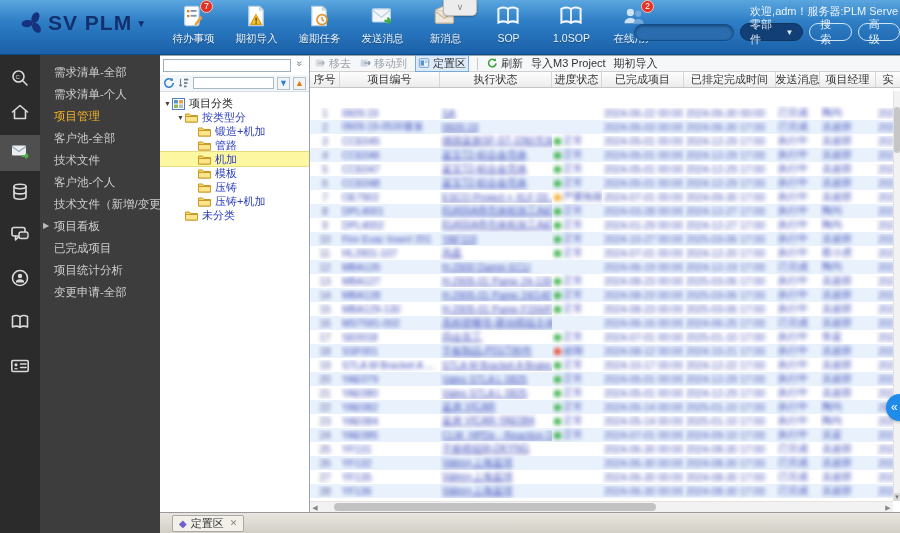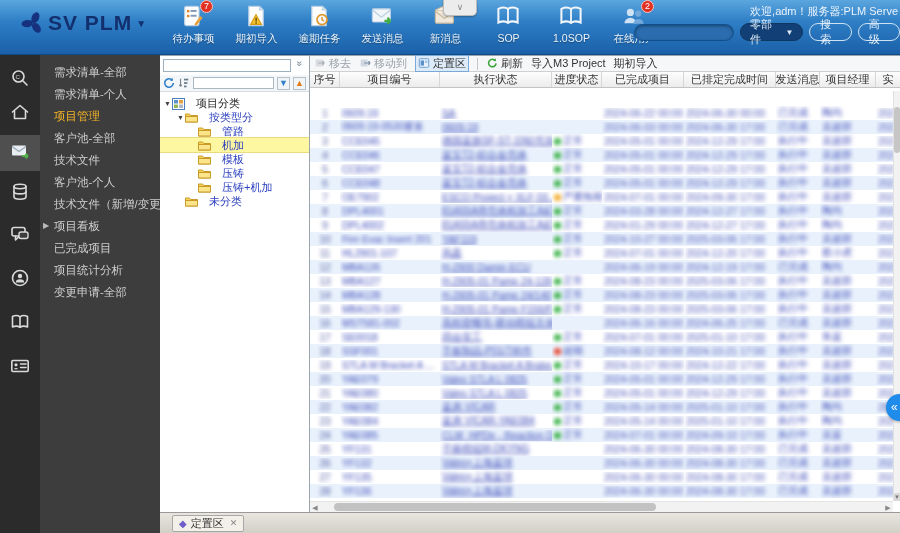--- a/index.html
+++ b/index.html
@@ -59,21 +59,21 @@
   #tree-toolbar { position:absolute; left:0; top:19px; width:100%; height:17px;
     display:flex; align-items:center; gap:3px; padding:0 3px; border-bottom:1px solid #d7dde2;
     background:#f4f7f9; }
   #tree-filter { flex:1; height:12px; border:1px solid #aab8c2; background:#fff; min-width:10px; }
   .mini-btn { width:13px; height:13px; border:1px solid #b5c0c8; background:#f2f5f7;
     font-size:9px; line-height:11px; text-align:center; cursor:pointer; flex:none; }
   #tree { position:absolute; left:0; top:38px; right:0; bottom:0; overflow:hidden; padding-top:2px; }
   .tnode { height:14px; display:flex; align-items:center; font-size:11px; white-space:nowrap;
     cursor:pointer; }
   .tnode .tw { width:9px; flex:none; font-size:7px; color:#444; text-align:center; }
-  .tnode .tlabel { color:#2b3fbf; margin-left:10px; filter:blur(.6px); }
+  .tnode .tlabel { color:#2b3fbf; margin-left:3px; filter:blur(.6px); }
   .tnode.root .tlabel { color:#222; filter:none; }
   .tnode.selected { background:#fdf7a2; outline:1px solid #e8dc7e; }
   .ticon { width:14px; height:11px; flex:none; }
 
   
   #tablepanel { position:absolute; left:310px; top:55px; right:0; bottom:21px; background:#fff;
     border-top:1px solid #9aa4ac; }
   #tbl-toolbar { height:15px; display:flex; align-items:center; gap:8px; padding:0 4px;
     font-size:11px; color:#333; background:#f5f7f9; white-space:nowrap; }
   .tt-btn { display:flex; align-items:center; gap:3px; cursor:pointer; }
@@ -347,20 +347,28 @@
               <path d="M0.5 4.5 h12 v5.5 h-12 Z" fill="#fbe48a" stroke="#c89b28"></path>
             </svg></span>
           <span class="tlabel">按类型分</span>
         </div>
         <div class="tnode" style="padding-left: 29px;">
           <span class="tw"></span>
           <span class="ticon"><svg width="13" height="11" viewBox="0 0 13 11">
               <path d="M0.5 2 h4 l1.2 1.5 h6.8 v6.5 h-12 Z" fill="#f7d35a" stroke="#c89b28"></path>
               <path d="M0.5 4.5 h12 v5.5 h-12 Z" fill="#fbe48a" stroke="#c89b28"></path>
             </svg></span>
+          <span class="tlabel">锻造+机加</span>
+        </div>
+        <div class="tnode" style="padding-left: 29px;">
+          <span class="tw"></span>
+          <span class="ticon"><svg width="13" height="11" viewBox="0 0 13 11">
+              <path d="M0.5 2 h4 l1.2 1.5 h6.8 v6.5 h-12 Z" fill="#f7d35a" stroke="#c89b28"></path>
+              <path d="M0.5 4.5 h12 v5.5 h-12 Z" fill="#fbe48a" stroke="#c89b28"></path>
+            </svg></span>
           <span class="tlabel">管路</span>
         </div>
         <div class="tnode selected" style="padding-left: 29px;">
           <span class="tw"></span>
           <span class="ticon"><svg width="13" height="11" viewBox="0 0 13 11">
               <path d="M0.5 2 h4 l1.2 1.5 h6.8 v6.5 h-12 Z" fill="#f7d35a" stroke="#c89b28"></path>
               <path d="M0.5 4.5 h12 v5.5 h-12 Z" fill="#fbe48a" stroke="#c89b28"></path>
             </svg></span>
           <span class="tlabel">机加</span>
         </div>

